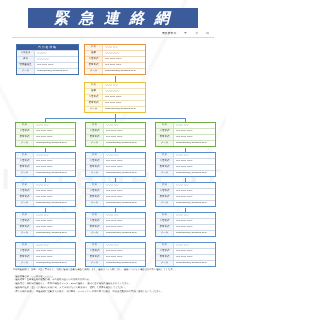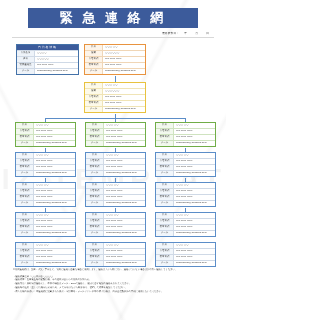--- a/index.html
+++ b/index.html
@@ -22,21 +22,21 @@
     position:absolute;left:50%;top:56%;transform:translate(-50%,-50%);
     font-size:30px;letter-spacing:5px;color:rgba(0,0,0,0.045);
     font-weight:bold;white-space:nowrap;pointer-events:none;
   }
   
   .title-bar{
     position:absolute;left:28px;top:8px;width:170px;height:20px;
     background:#3c5b9b;display:flex;align-items:center;justify-content:center;
   }
   .title-bar .t{
-    color:#fff;font-size:13px;font-weight:bold;letter-spacing:3px;
+    color:#fff;font-size:15px;font-weight:bold;letter-spacing:3px;font-style:italic;
   }
   .date-line{
     position:absolute;right:14px;top:31px;
     display:flex;align-items:center;gap:2px;
     font-size:2.6px;color:#333;
   }
   .date-line .lab{letter-spacing:.2px;}
   .date-line .u{width:9px;text-align:center;}
   .rule{position:absolute;left:12px;right:12px;top:37px;height:1px;background:#d8d8d8;}
 

